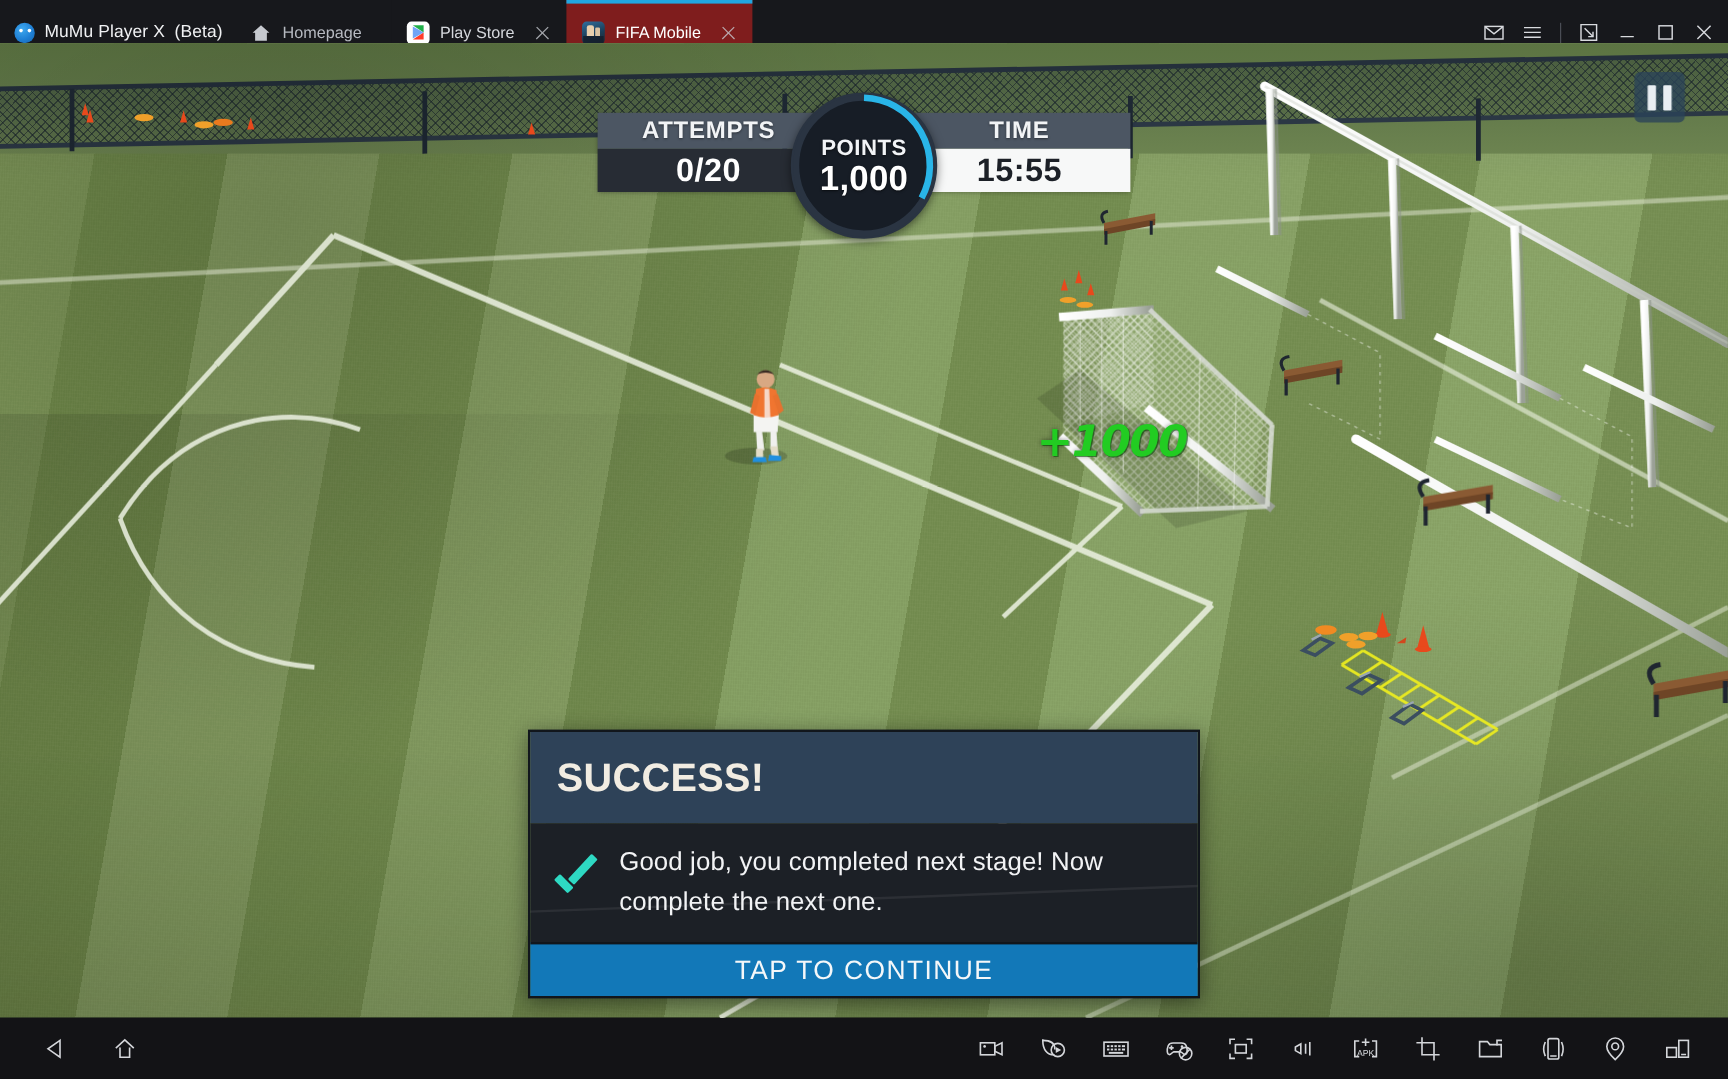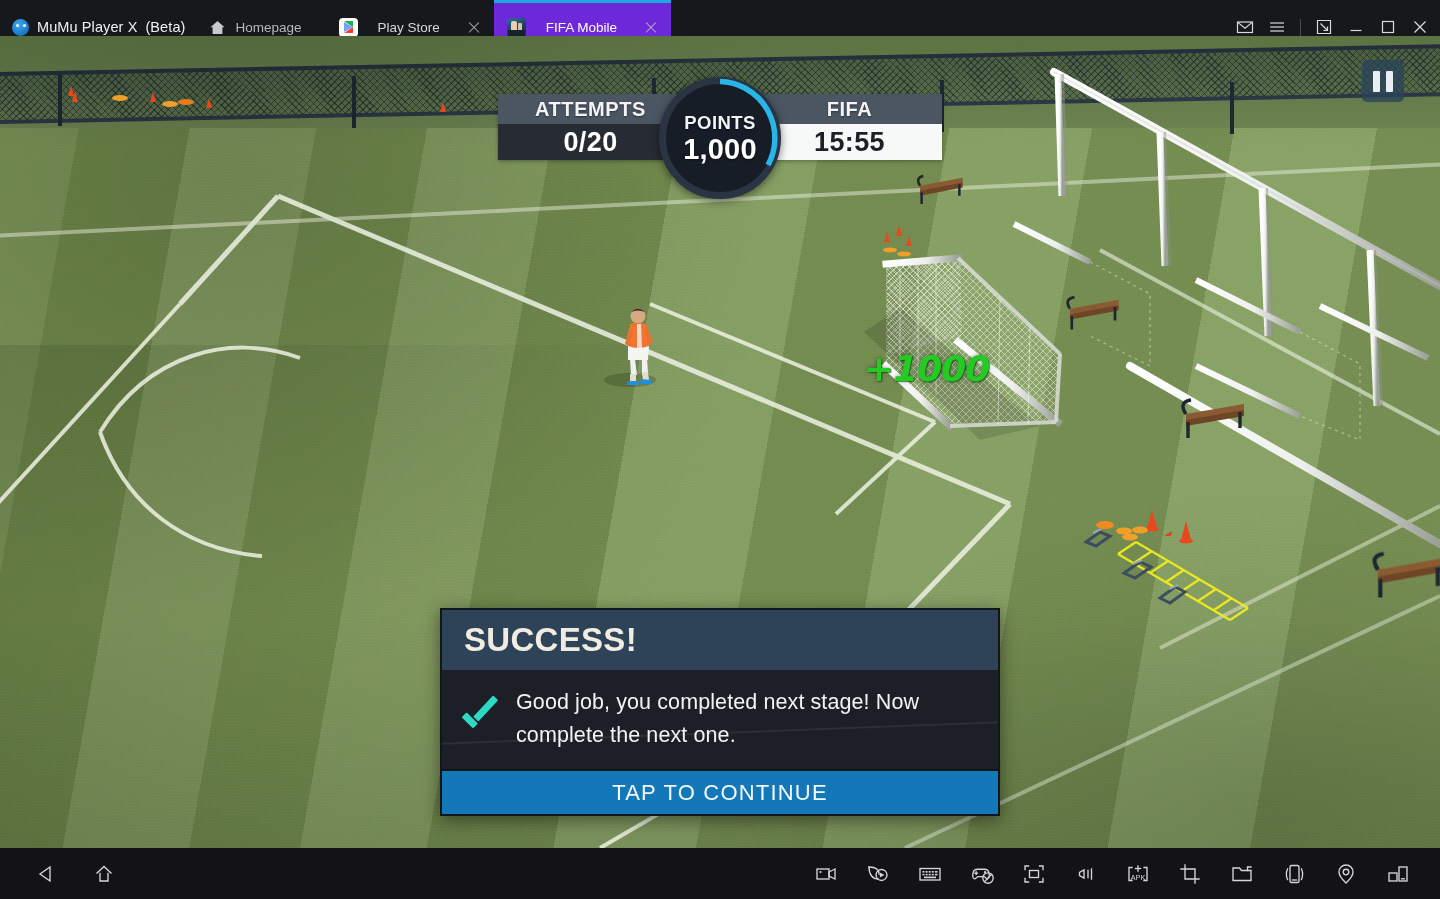--- a/index.html
+++ b/index.html
@@ -29,25 +29,25 @@
   }
   .brand-text{ color:#f0f1f3; font-size:14.5px; letter-spacing:.1px; white-space:nowrap; }
 
   .home-btn{
     display:flex; align-items:center; gap:9px; padding:0 16px 0 22px; cursor:pointer;
   }
   .home-label{ color:#b6b9c0; font-size:13.5px; }
 
   .tabstrip{ display:flex; align-items:stretch; margin-left:8px; }
   .tab{
-    position:relative; display:flex; align-items:center; gap:20px;
+    position:relative; display:flex; align-items:center; gap:9px;
     padding:0 10px 0 13px; min-width:120px; cursor:pointer;
     background:#17181c;
   }
-  .tab.active{ background:#6d28d9; }
+  .tab.active{ background:#7f1d1d; }
   .tab.active:after{
     content:""; position:absolute; left:0; right:0; top:0; height:2.5px;
     background:#21a7e0;
   }
   .tab-ico{ width:19px; height:19px; border-radius:4px; flex:none; position:relative; overflow:hidden; }
   .tab-ico.play{ background:#fefefe; display:flex; align-items:center; justify-content:center; }
   .tab-ico.play:before{
     content:""; width:0; height:0;
     border-left:9px solid transparent;
     border-top:6px solid #31a853; border-bottom:6px solid #ea4335;
@@ -221,21 +221,21 @@
   .pause-btn span{ display:block; width:7px; height:21px; background:#e9eef2; border-radius:1px; }
 
   
   .dialog{
     position:absolute; left:440px; top:572px; width:560px;
     border:2px solid #11161c;
     box-shadow:0 4px 16px rgba(0,0,0,.45);
     z-index:6;
   }
   .dlg-title{
-    background:#2e4258; height:60px; display:flex; align-items:center;
+    background:#2e4258; height:76px; display:flex; align-items:center;
     padding:0 0 0 22px;
     color:#f1ece2; font-size:33px; font-weight:bold; letter-spacing:.3px;
   }
   .dlg-body{
     background:#1c2026; display:flex; align-items:center; gap:16px;
     padding:16px 22px 18px 18px; min-height:88px;
     position:relative; overflow:hidden;
   }
   .dlg-body:before{
     content:""; position:absolute; left:-10%; top:62%; width:120%; height:2px;
@@ -582,21 +582,21 @@
 
   <div class="score-pop">+1000</div>
 
   <div class="hud">
     <div class="hud-panel left">
       <div class="hud-head">ATTEMPTS</div>
       <div class="hud-val">0/20</div>
     </div>
 
     <div class="hud-panel right">
-      <div class="hud-head">FIFA</div>
+      <div class="hud-head">TIME</div>
       <div class="hud-val light">15:55</div>
     </div>
 
     <div class="points-badge">
       <svg class="points-arc" viewBox="0 0 122 122">
         <circle cx="61" cy="61" r="56.5" fill="none" stroke="#2a3442" stroke-width="5"></circle>
         <path d="M61 4.5 A56.5 56.5 0 0 1 109 88" fill="none" stroke="#29b5e8" stroke-width="5.5" stroke-linecap="butt"></path>
       </svg>
       <span class="points-label">POINTS</span>
       <span class="points-value">1,000</span>

